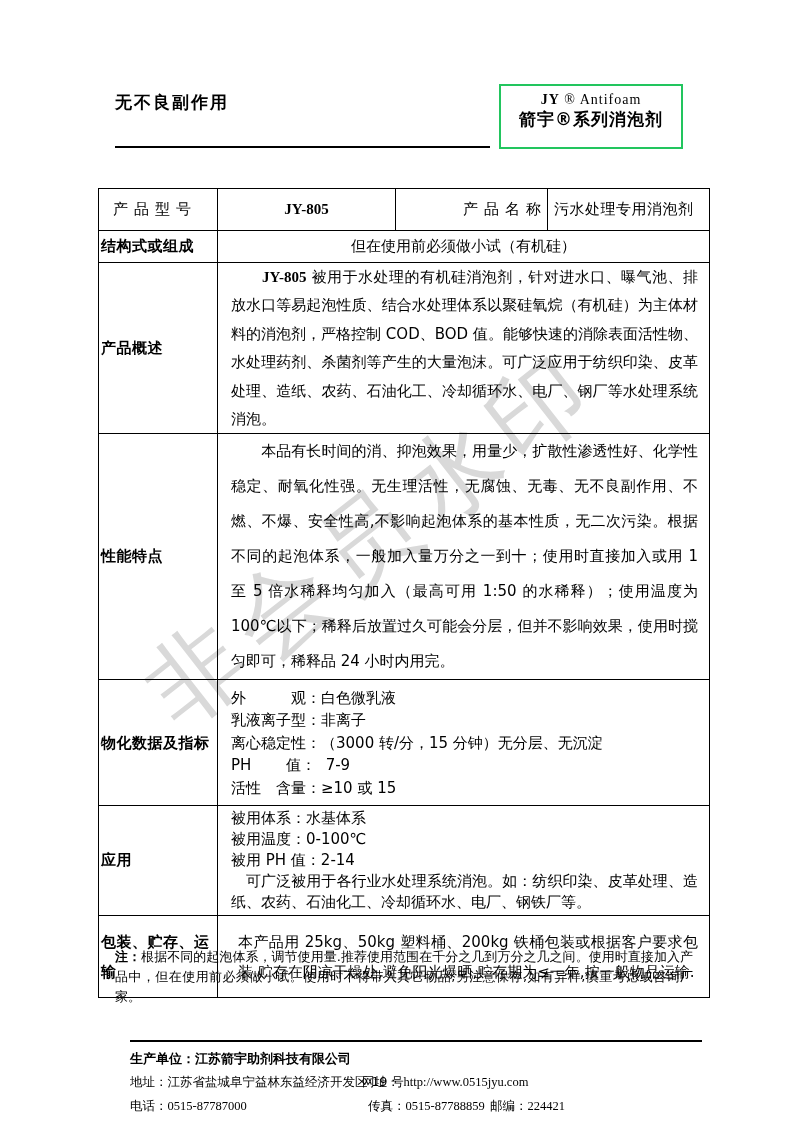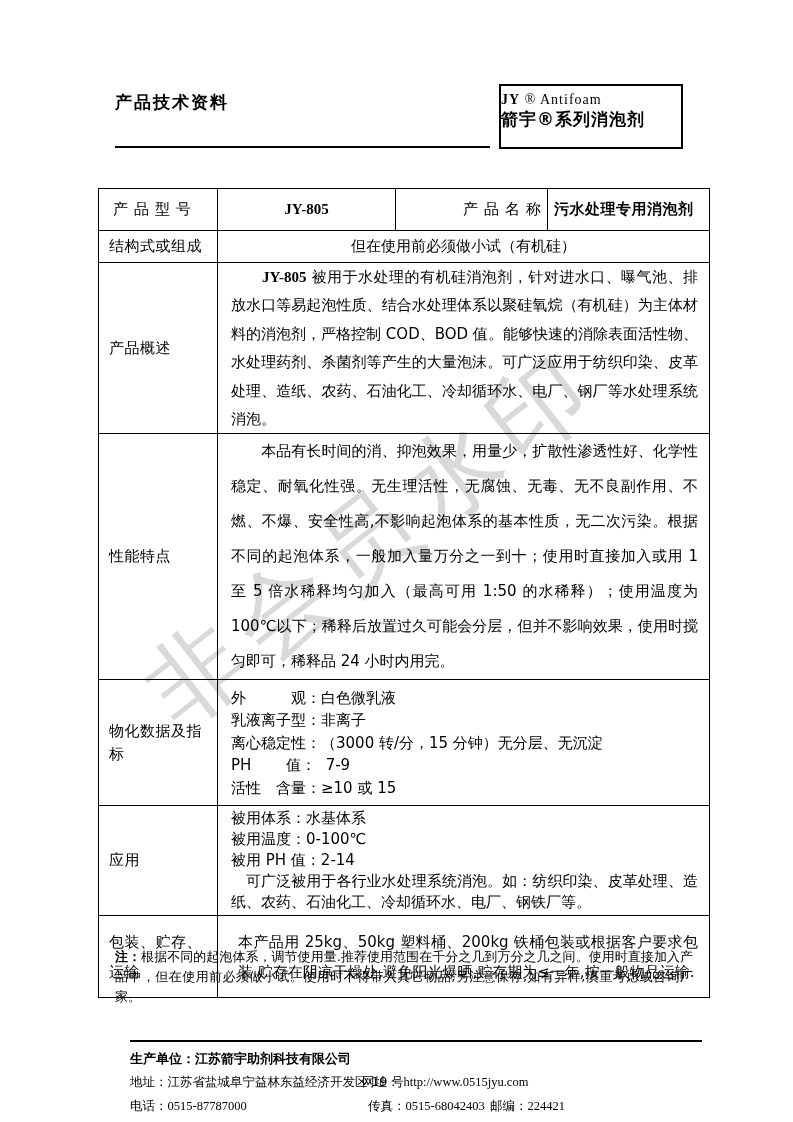--- a/index.html
+++ b/index.html
@@ -18,40 +18,40 @@
   .doc-title {
     position: absolute; left: 115px; top: 91px;
     font-size: 17px; font-weight: bold; letter-spacing: 2px;
   }
   .title-underline {
     position: absolute; left: 115px; top: 146px; width: 375px; height: 2px;
     background: #000;
   }
   .logo-box {
     position: absolute; left: 499px; top: 84px; width: 184px; height: 65px;
-    border: 2px solid #000000; padding-top: 6px;
+    border: 2px solid #22c55e; text-align: center; padding-top: 6px;
   }
   .logo-en { font-family: "Liberation Serif", "DejaVu Serif", serif; font-size: 14px; letter-spacing: 1px; }
   .logo-en b { font-weight: bold; }
   .logo-cn { font-size: 17px; font-weight: bold; margin-top: 0; letter-spacing: 1px; }
   table.spec {
     position: absolute; left: 98px; top: 188px; width: 611px;
     border-collapse: collapse; table-layout: fixed; border-radius: 13px;
   }
   table.spec td {
     border: 1.5px solid #000; vertical-align: middle;
     font-size: 15px; background: transparent;
   }
-  td.lbl { font-weight: normal; padding-left: 10px; letter-spacing: 0.5px; }
+  td.lbl { font-weight: bold; padding-left: 2px; letter-spacing: 0.5px; }
   td.lbl-sp { padding-left: 14px; letter-spacing: 6px; }
   .r1 td { height: 42px; }
   .r2 td { height: 32px; }
   td.model-val { text-align: center; font-family: "Liberation Serif", "DejaVu Serif", serif; font-weight: bold; font-size: 15px; }
   td.name-lbl { padding-left: 10px; letter-spacing: 6px; text-align: right; }
-  td.name-val { font-weight: bold; padding-left: 6px; letter-spacing: 0.5px; }
+  td.name-val { font-weight: normal; padding-left: 6px; letter-spacing: 0.5px; }
   td.center-val { text-align: center; }
   td.para { padding: 0 11px 0 13px; text-align: justify; }
   .r3 td { height: 142px; line-height: 28.4px; }
   .r4 td { height: 196px; line-height: 35px; }
   .r5 td { height: 126px; line-height: 22.5px; }
   .r6 td { height: 110px; line-height: 21px; }
   .r7 td { height: 82px; line-height: 30px; }
   .indent2 { text-indent: 2em; }
   .lead { font-family: "Liberation Serif", "DejaVu Serif", serif; font-weight: bold; }
   .speclines div { white-space: pre-wrap; }
@@ -71,21 +71,21 @@
   .num { font-family: "Liberation Serif", "DejaVu Serif", serif; }
 </style>
 </head>
 <body>
 
 <div class="page">
 
   <div class="watermark">非会员水印</div>
 
   <div class="content">
-    <div class="doc-title">产品技术资料</div>
+    <div class="doc-title">无不良副作用</div>
     <div class="title-underline"></div>
 
     <div class="logo-box">
       <div class="logo-en"><b>JY</b><span> ® Antifoam</span></div>
       <div class="logo-cn">箭宇®系列消泡剂</div>
     </div>
 
     <table class="spec">
       <colgroup>
           <col style="width:119px">
@@ -142,19 +142,19 @@
 
     <div class="footer">
       <div class="footer-rule"></div>
       <div class="f-line f-company">生产单位：江苏箭宇助剂科技有限公司</div>
       <div class="f-line">
         <span>地址：</span><span>江苏省盐城阜宁益林东益经济开发区 19 号</span>
         <span class="f-abs1"><span>网址：</span> <span class="num">http://www.0515jyu.com</span></span>
       </div>
       <div class="f-line">
         <span>电话：</span><span class="num">0515-87787000</span>
-        <span class="f-abs2"><span>传真：</span><span class="num">0515-68042403</span></span>
+        <span class="f-abs2"><span>传真：</span><span class="num">0515-87788859</span></span>
         <span class="f-abs3"><span>邮编：</span><span class="num">224421</span></span>
       </div>
     </div>
   </div>
 
 </div>
 
 </body></html>

